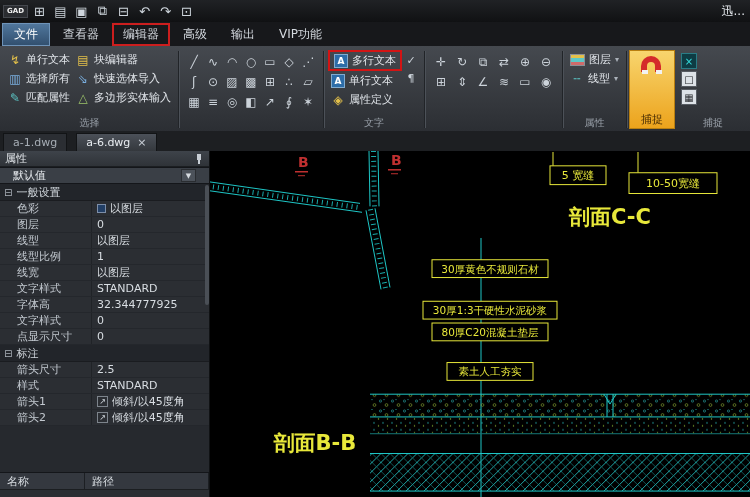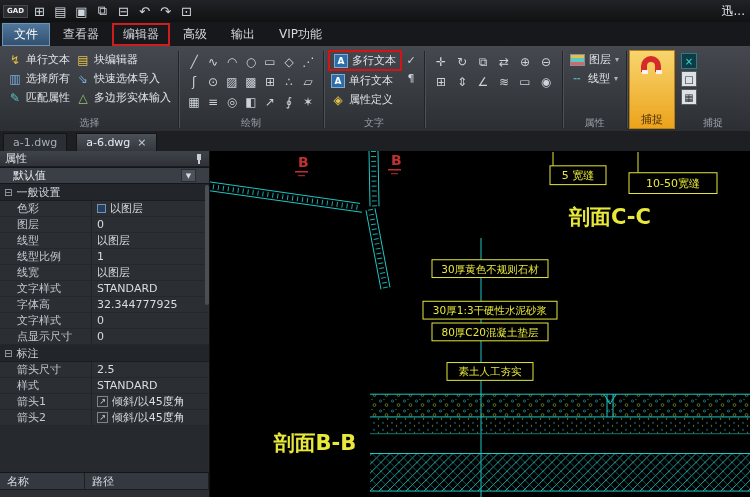--- a/index.html
+++ b/index.html
@@ -173,21 +173,20 @@
             <span class="ic">▱</span>
             <span class="ic">▦</span>
             <span class="ic">≡</span>
             <span class="ic">◎</span>
             <span class="ic">◧</span>
             <span class="ic">↗</span>
             <span class="ic">∮</span>
             <span class="ic">✶</span>
           </div>
       </div>
-      <div class="rg-label">绘制</div>
     </div>
 
     <div class="vsep"></div>
 
     <div class="rgroup">
       <div class="rg-body">
         <div class="text-col">
           <div class="rbtn redbox">
               <span class="a-ic">A</span>
               <span>多行文本</span>

